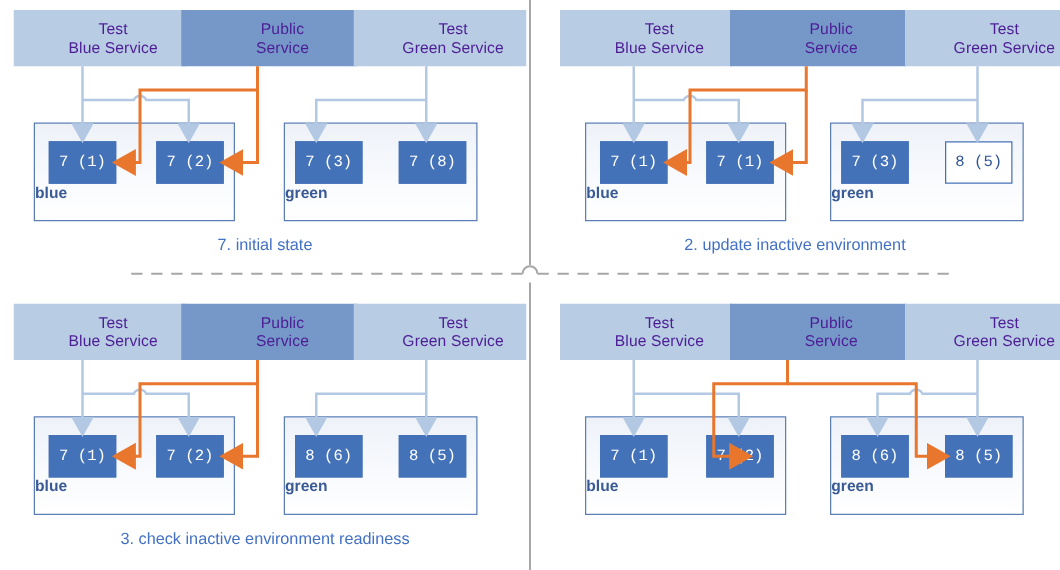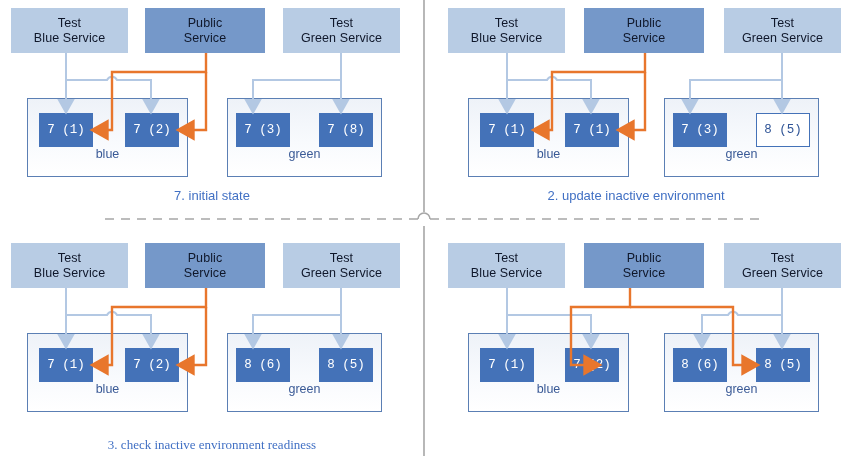--- a/index.html
+++ b/index.html
@@ -4,29 +4,29 @@
 <style>
   html,body{margin:0;padding:0;background:#ffffff;}
   body{width:848px;height:456px;position:relative;overflow:hidden;
        font-family:"Liberation Sans","DejaVu Sans",sans-serif;}
   .stage{position:absolute;left:0;top:0;width:848px;height:456px;}
   .panel{position:absolute;width:424px;height:228px;}
   .p1{left:0;top:0;} .p2{left:424px;top:0;}
   .p3{left:0;top:228px;} .p4{left:424px;top:228px;}
 
   .svc{position:absolute;display:flex;align-items:center;justify-content:center;
-       text-align:center;color:#0f172a;font-size:12.5px;line-height:15px;
-       letter-spacing:.1px;}
+       text-align:center;color:#4c1d95;font-size:12.5px;line-height:15px;
+       letter-spacing:.1px;padding-left:21px;}
   .svc-test{background:#b8cce4;}
   .svc-pub{background:#7598c9;}
 
   .envbox{position:absolute;border:1px solid #5b7fb4;
           background:linear-gradient(180deg,#eef2f8 0%,#f8fafd 55%,#ffffff 100%);}
-  .envlabel{position:absolute;width:100%;text-align:center;color:#3a5a96;
-            font-size:12.5px;}
+  .envlabel{position:absolute;width:100%;color:#3a5a96;
+            font-size:12.5px;font-weight:bold;}
 
   .node{position:absolute;display:flex;align-items:center;justify-content:center;
         font-size:12.5px;box-sizing:border-box;font-family:Liberation Mono, monospace;}
   .node-filled{background:#4472b8;border:1px solid #4472b8;color:#ffffff;}
   .node-empty{background:#ffffff;border:1px solid #4472b8;color:#2f5496;}
 
   .cap{position:absolute;width:100%;text-align:center;color:#4170c4;
        font-size:13px;}
 
   svg.wires{position:absolute;left:0;top:0;width:424px;height:228px;overflow:visible;}
@@ -195,21 +195,21 @@
         </marker>
       </defs>
       <path class="blue-wire" d="M66,60 L66,112" marker-end="url(#bluearr3)"></path>
       <path class="blue-wire" d="M66,87 L107,87 A5.5,5.5 0 0 1 117,87 L151,87 L151,112" marker-end="url(#bluearr3)"></path>
       <path class="blue-wire" d="M341,60 L341,112" marker-end="url(#bluearr3)"></path>
       <path class="blue-wire" d="M341,87 L253,87 L253,112" marker-end="url(#bluearr3)"></path>
       <path class="orange-wire" d="M206,60 L206,79 L112,79 L112,137 L101,137" marker-end="url(#orgarrL3)"></path>
       <path class="orange-wire" d="M206,79 L206,137 L187,137" marker-end="url(#orgarrL3)"></path>
     </svg>
 
-    <div class="cap" style="top:209px;font-family:Liberation Serif, serif;">3. check inactive environment readiness</div>
+    <div class="cap" style="top:195px;">3. check inactive environment readiness</div>
   </div>
 
   <div class="panel p4">
     <div class="svc svc-test" style="left:24px;top:15px;width:117px;height:45px;">
       <span>
         <span>Test</span><br>
         <span>Blue Service</span>
       </span>
     </div>
     <div class="svc svc-pub" style="left:160px;top:15px;width:120px;height:45px;">

